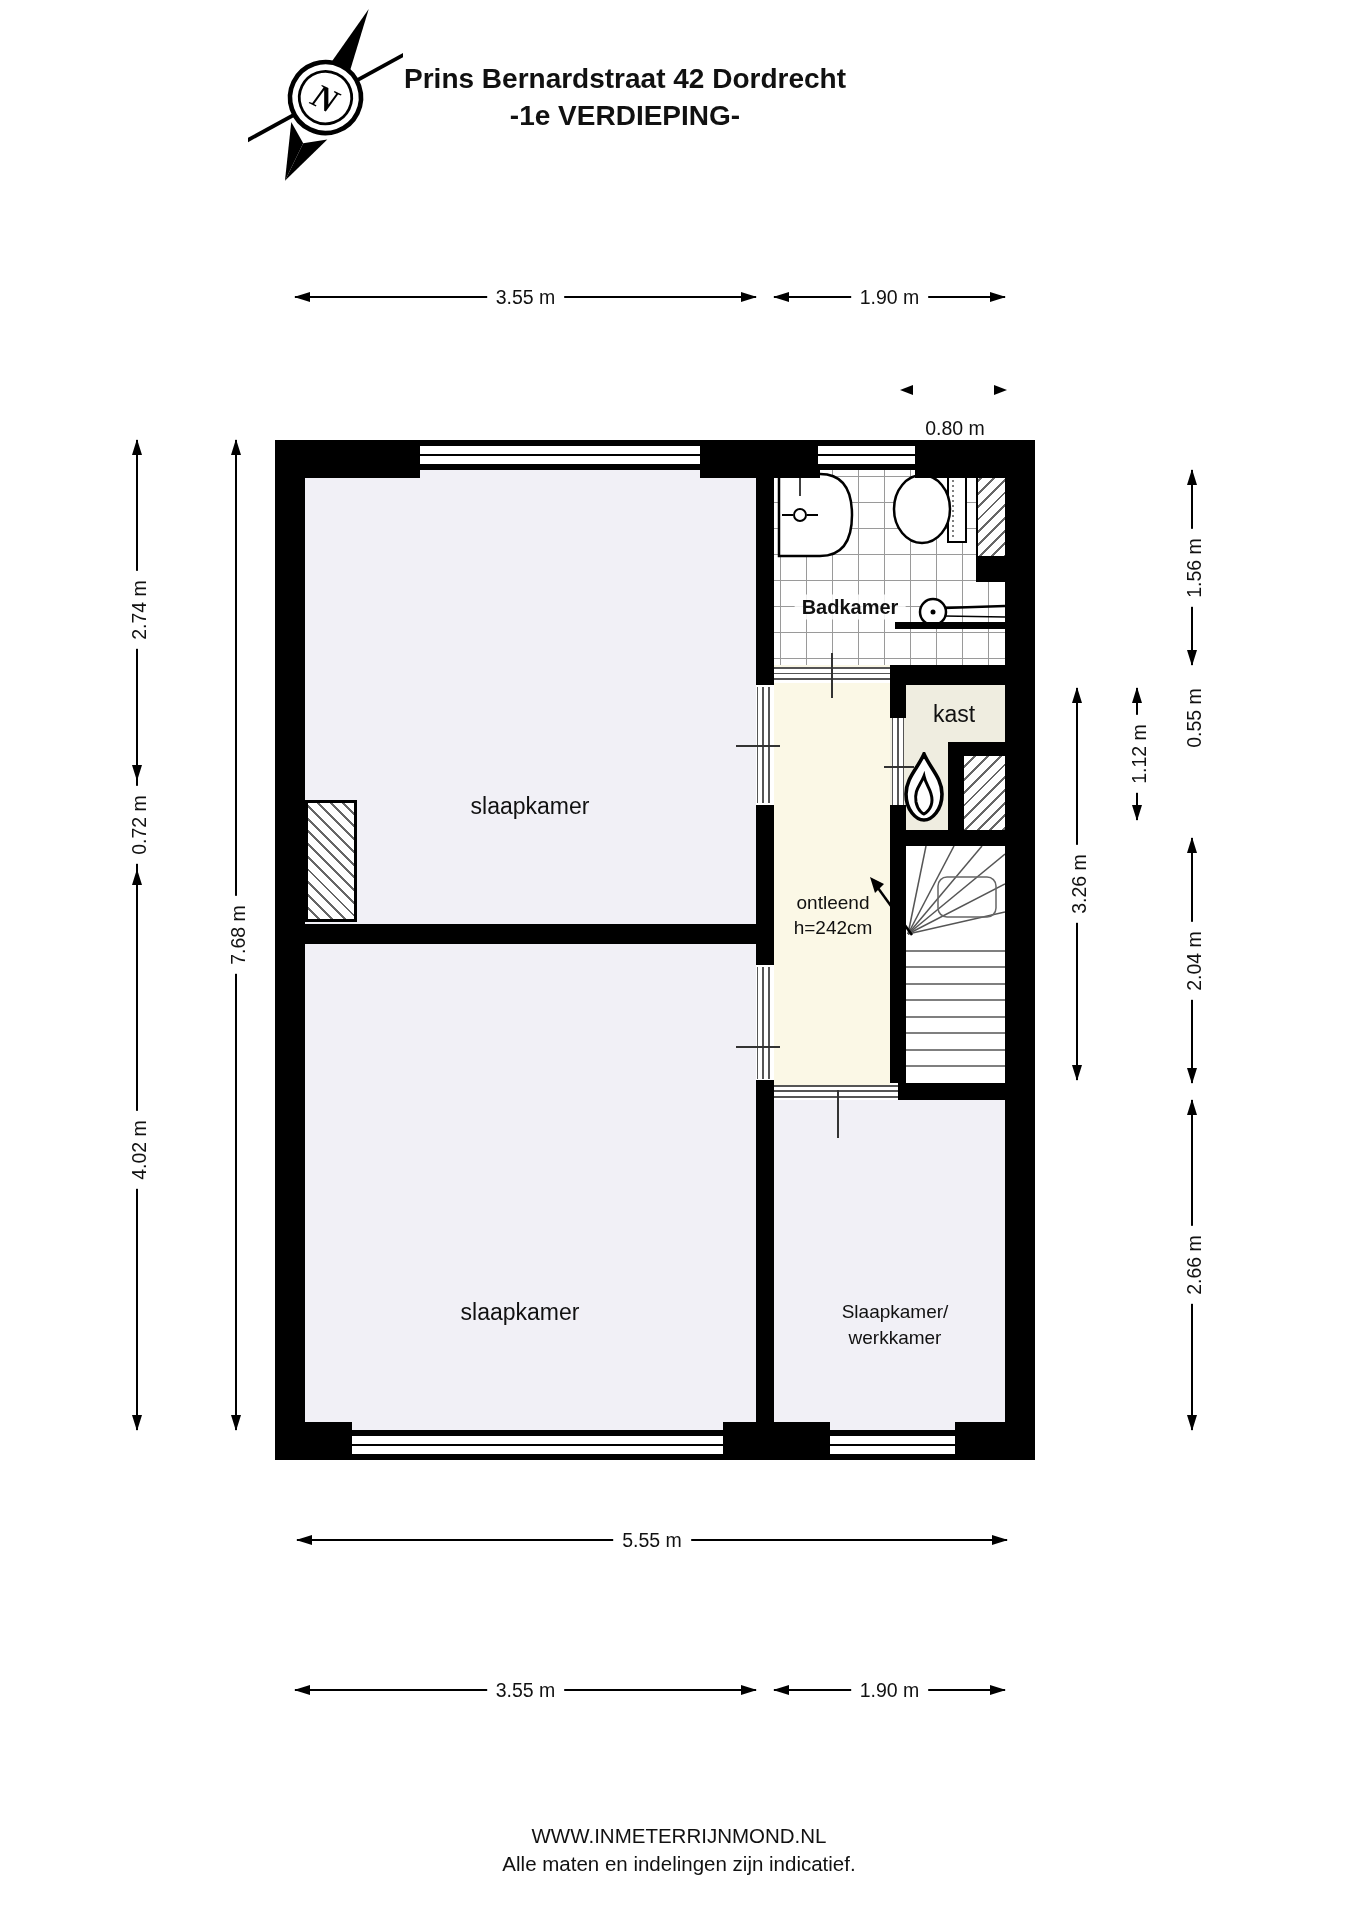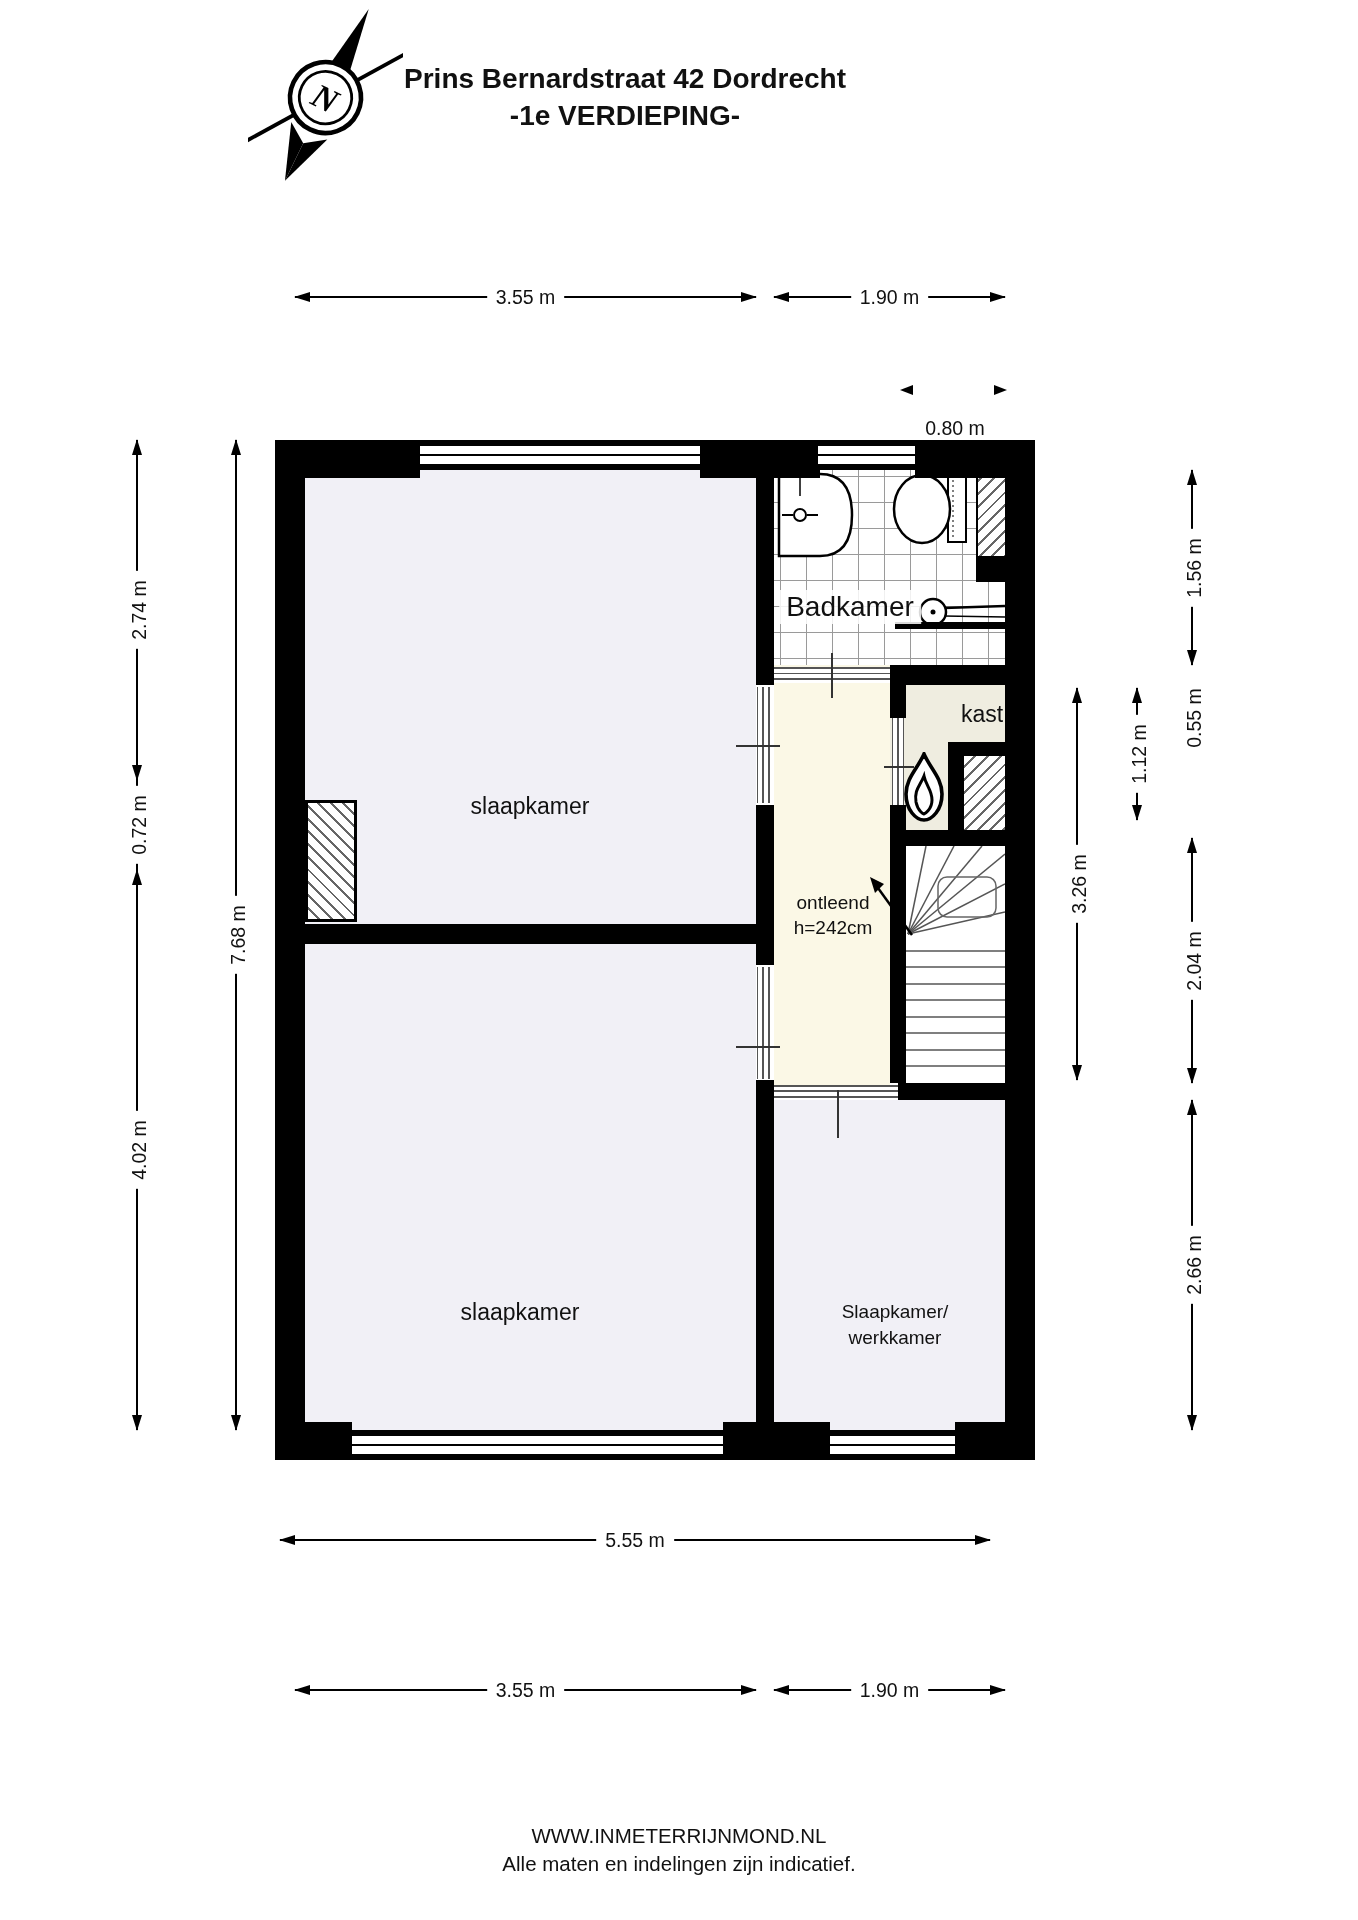--- a/index.html
+++ b/index.html
@@ -25,21 +25,21 @@
   .door-v{position:absolute;background:#fff;
       background-image:repeating-linear-gradient(90deg,#555 0 1.5px,transparent 1.5px 5.5px);}
   .door-h{position:absolute;background:#fff;
       background-image:repeating-linear-gradient(180deg,#555 0 1.5px,transparent 1.5px 5.5px);}
   .tick{position:absolute;background:#333;}
 
   
   .rlabel{position:absolute;transform:translate(-50%,-50%);white-space:nowrap;
           font-size:23px;color:#111;}
   .rlabel.small{font-size:19px;}
-  .rlabel.halo{background:rgba(255,255,255,.85);padding:1px 7px;font-size:28px;}
+  .rlabel.halo{background:rgba(255,255,255,.85);padding:1px 7px;font-size:20px;font-weight:bold;}
 
   
   .dimh{position:absolute;border-top:2px solid #000;}
   .dimh .lab{position:absolute;left:50%;top:-1px;transform:translate(-50%,-50%);
              background:#fff;padding:0 9px;font-size:19.5px;white-space:nowrap;}
   .dimh .hl{position:absolute;left:-1px;top:-6px;width:0;height:0;
             border-top:5px solid transparent;border-bottom:5px solid transparent;
             border-right:16px solid #000;}
   .dimh .hr{position:absolute;right:-1px;top:-6px;width:0;height:0;
             border-top:5px solid transparent;border-bottom:5px solid transparent;
@@ -196,42 +196,42 @@
 <div class="door-h" style="left:774px;top:667px;width:116px;height:16px;"></div>
 <div class="tick" style="left:831px;top:653px;width:2px;height:45px;"></div>
 <div class="door-v" style="left:892px;top:718px;width:12px;height:87px;"></div>
 <div class="tick" style="left:884px;top:766px;width:30px;height:2px;"></div>
 <div class="door-h" style="left:774px;top:1085px;width:124px;height:13px;"></div>
 <div class="tick" style="left:837px;top:1090px;width:2px;height:48px;"></div>
 
 <div class="rlabel" style="left:530px;top:806px;">slaapkamer</div>
 <div class="rlabel" style="left:520px;top:1312px;">slaapkamer</div>
 <div class="rlabel halo" style="left:850px;top:607px;">Badkamer</div>
-<div class="rlabel" style="left:954px;top:714px;margin-left:28px;">kast</div>
+<div class="rlabel" style="left:954px;top:714px;">kast</div>
 <div class="rlabel small" style="left:833px;top:903px;">ontleend</div>
 <div class="rlabel small" style="left:833px;top:928px;">h=242cm</div>
 <div class="rlabel small" style="left:895px;top:1312px;">Slaapkamer/</div>
 <div class="rlabel small" style="left:895px;top:1338px;">werkkamer</div>
 
 <div class="dimh" style="left:295px;top:296px;width:461px;">
   <span class="hl"></span>
     <span class="hr"></span>
   <span class="lab">3.55 m</span>
 </div>
 <div class="dimh" style="left:774px;top:296px;width:231px;">
   <span class="hl"></span>
     <span class="hr"></span>
   <span class="lab">1.90 m</span>
 </div>
 
 <span class="mini-ah-l" style="left:900px;top:385px;"></span>
 <span class="mini-ah-r" style="left:994px;top:385px;"></span>
 <span class="dim-free-label" style="left:955px;top:390px;margin-top:38px;">0.80 m</span>
 
-<div class="dimh" style="left:280px;top:1539px;width:710px;">
+<div class="dimh" style="left:297px;top:1539px;width:710px;">
   <span class="hl"></span>
     <span class="hr"></span>
   <span class="lab">5.55 m</span>
 </div>
 <div class="dimh" style="left:295px;top:1689px;width:461px;">
   <span class="hl"></span>
     <span class="hr"></span>
   <span class="lab">3.55 m</span>
 </div>
 <div class="dimh" style="left:774px;top:1689px;width:231px;">

